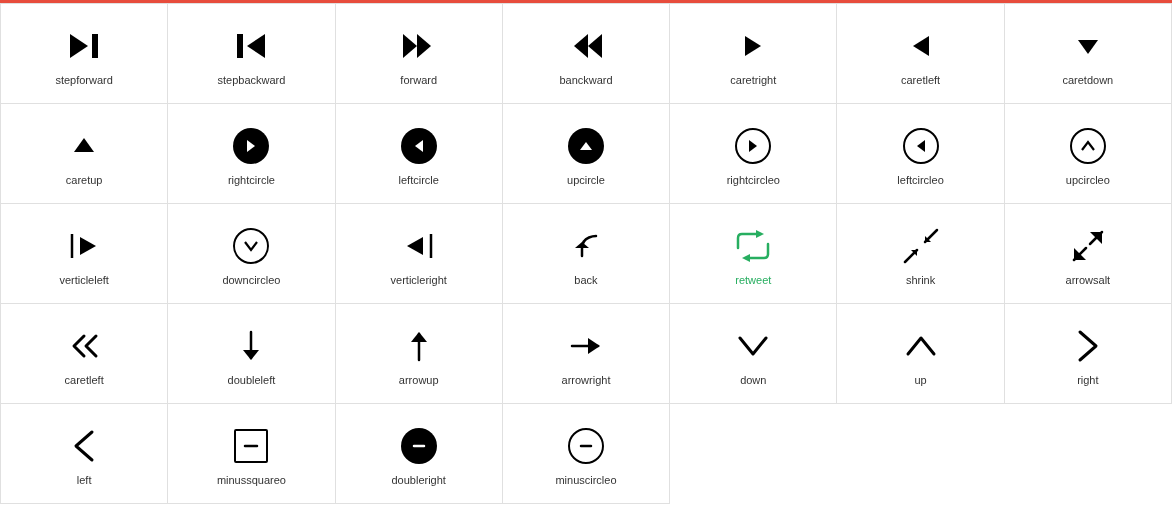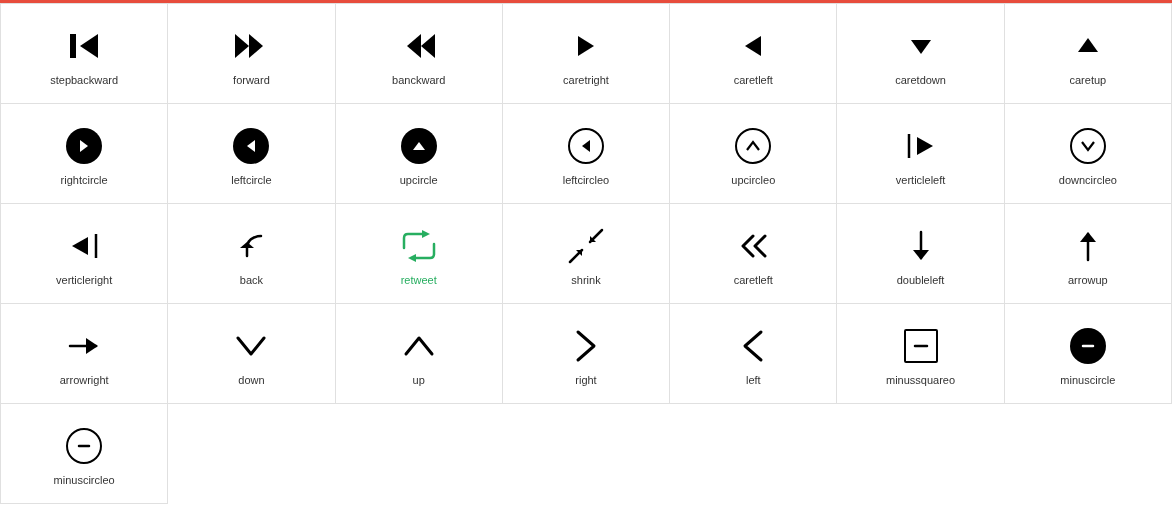--- a/index.html
+++ b/index.html
@@ -73,20 +73,29 @@
       display: flex;
       align-items: center;
       justify-content: center;
       font-size: 18px;
     }
   </style>
 </head>
 <body>
 
 <div class="grid">
+<div class="cell">
+      <div class="icon-wrap">
+        <svg width="36" height="36" viewBox="0 0 36 36">
+          <polygon points="4,6 22,18 4,30" fill="#000"></polygon>
+          <rect x="26" y="6" width="6" height="24" fill="#000"></rect>
+        </svg>
+      </div>
+      <div class="icon-label">stepforward</div>
+    </div>
     <div class="cell">
       <div class="icon-wrap">
         <svg width="36" height="36" viewBox="0 0 36 36">
           <polygon points="32,6 14,18 32,30" fill="#000"></polygon>
           <rect x="4" y="6" width="6" height="24" fill="#000"></rect>
         </svg>
       </div>
       <div class="icon-label">stepbackward</div>
     </div>
     <div class="cell">
@@ -161,20 +170,30 @@
     </div>
     <div class="cell">
       <div class="icon-wrap">
         <div class="circle-filled">
           <svg width="18" height="18" viewBox="0 0 18 18">
             <polygon points="3,13 15,13 9,5" fill="#fff"></polygon>
           </svg>
         </div>
       </div>
       <div class="icon-label">upcircle</div>
+    </div>
+    <div class="cell">
+      <div class="icon-wrap">
+        <div class="circle-outline">
+          <svg width="18" height="18" viewBox="0 0 18 18">
+            <polygon points="5,3 13,9 5,15" fill="#000"></polygon>
+          </svg>
+        </div>
+      </div>
+      <div class="icon-label">rightcircleo</div>
     </div>
     <div class="cell">
       <div class="icon-wrap">
         <div class="circle-outline">
           <svg width="18" height="18" viewBox="0 0 18 18">
             <polygon points="13,3 5,9 13,15" fill="#000"></polygon>
           </svg>
         </div>
       </div>
       <div class="icon-label">leftcircleo</div>
@@ -244,20 +263,31 @@
           <polygon points="8,22 14,22 14,28" fill="#000"></polygon>
           <line x1="34" y1="2" x2="22" y2="14" stroke="#000" stroke-width="2.5" stroke-linecap="round"></line>
           <polygon points="28,14 22,14 22,8" fill="#000"></polygon>
         </svg>
       </div>
       <div class="icon-label">shrink</div>
     </div>
     <div class="cell">
       <div class="icon-wrap">
         <svg width="36" height="36" viewBox="0 0 36 36">
+          <line x1="4" y1="32" x2="16" y2="20" stroke="#000" stroke-width="2.5" stroke-linecap="round"></line>
+          <polygon points="4,20 4,32 16,32" fill="#000"></polygon>
+          <line x1="32" y1="4" x2="20" y2="16" stroke="#000" stroke-width="2.5" stroke-linecap="round"></line>
+          <polygon points="32,16 32,4 20,4" fill="#000"></polygon>
+        </svg>
+      </div>
+      <div class="icon-label">arrowsalt</div>
+    </div>
+    <div class="cell">
+      <div class="icon-wrap">
+        <svg width="36" height="36" viewBox="0 0 36 36">
           <polyline points="30,8 20,18 30,28" fill="none" stroke="#000" stroke-width="3" stroke-linecap="round" stroke-linejoin="round"></polyline>
           <polyline points="18,8 8,18 18,28" fill="none" stroke="#000" stroke-width="3" stroke-linecap="round" stroke-linejoin="round"></polyline>
         </svg>
       </div>
       <div class="icon-label">caretleft</div>
     </div>
     <div class="cell">
       <div class="icon-wrap">
         <svg width="28" height="36" viewBox="0 0 28 36">
           <line x1="14" y1="4" x2="14" y2="30" stroke="#000" stroke-width="2.5" stroke-linecap="round"></line>
@@ -327,21 +357,21 @@
       <div class="icon-label">minussquareo</div>
     </div>
     <div class="cell">
       <div class="icon-wrap">
         <div class="circle-filled">
           <svg width="18" height="18" viewBox="0 0 18 18">
             <line x1="4" y1="9" x2="14" y2="9" stroke="#fff" stroke-width="2.5" stroke-linecap="round"></line>
           </svg>
         </div>
       </div>
-      <div class="icon-label">minuscircle</div>
+      <div class="icon-label">doubleright</div>
     </div>
     <div class="cell">
       <div class="icon-wrap">
         <div class="circle-outline">
           <svg width="18" height="18" viewBox="0 0 18 18">
             <line x1="4" y1="9" x2="14" y2="9" stroke="#000" stroke-width="2.5" stroke-linecap="round"></line>
           </svg>
         </div>
       </div>
       <div class="icon-label">minuscircleo</div>

